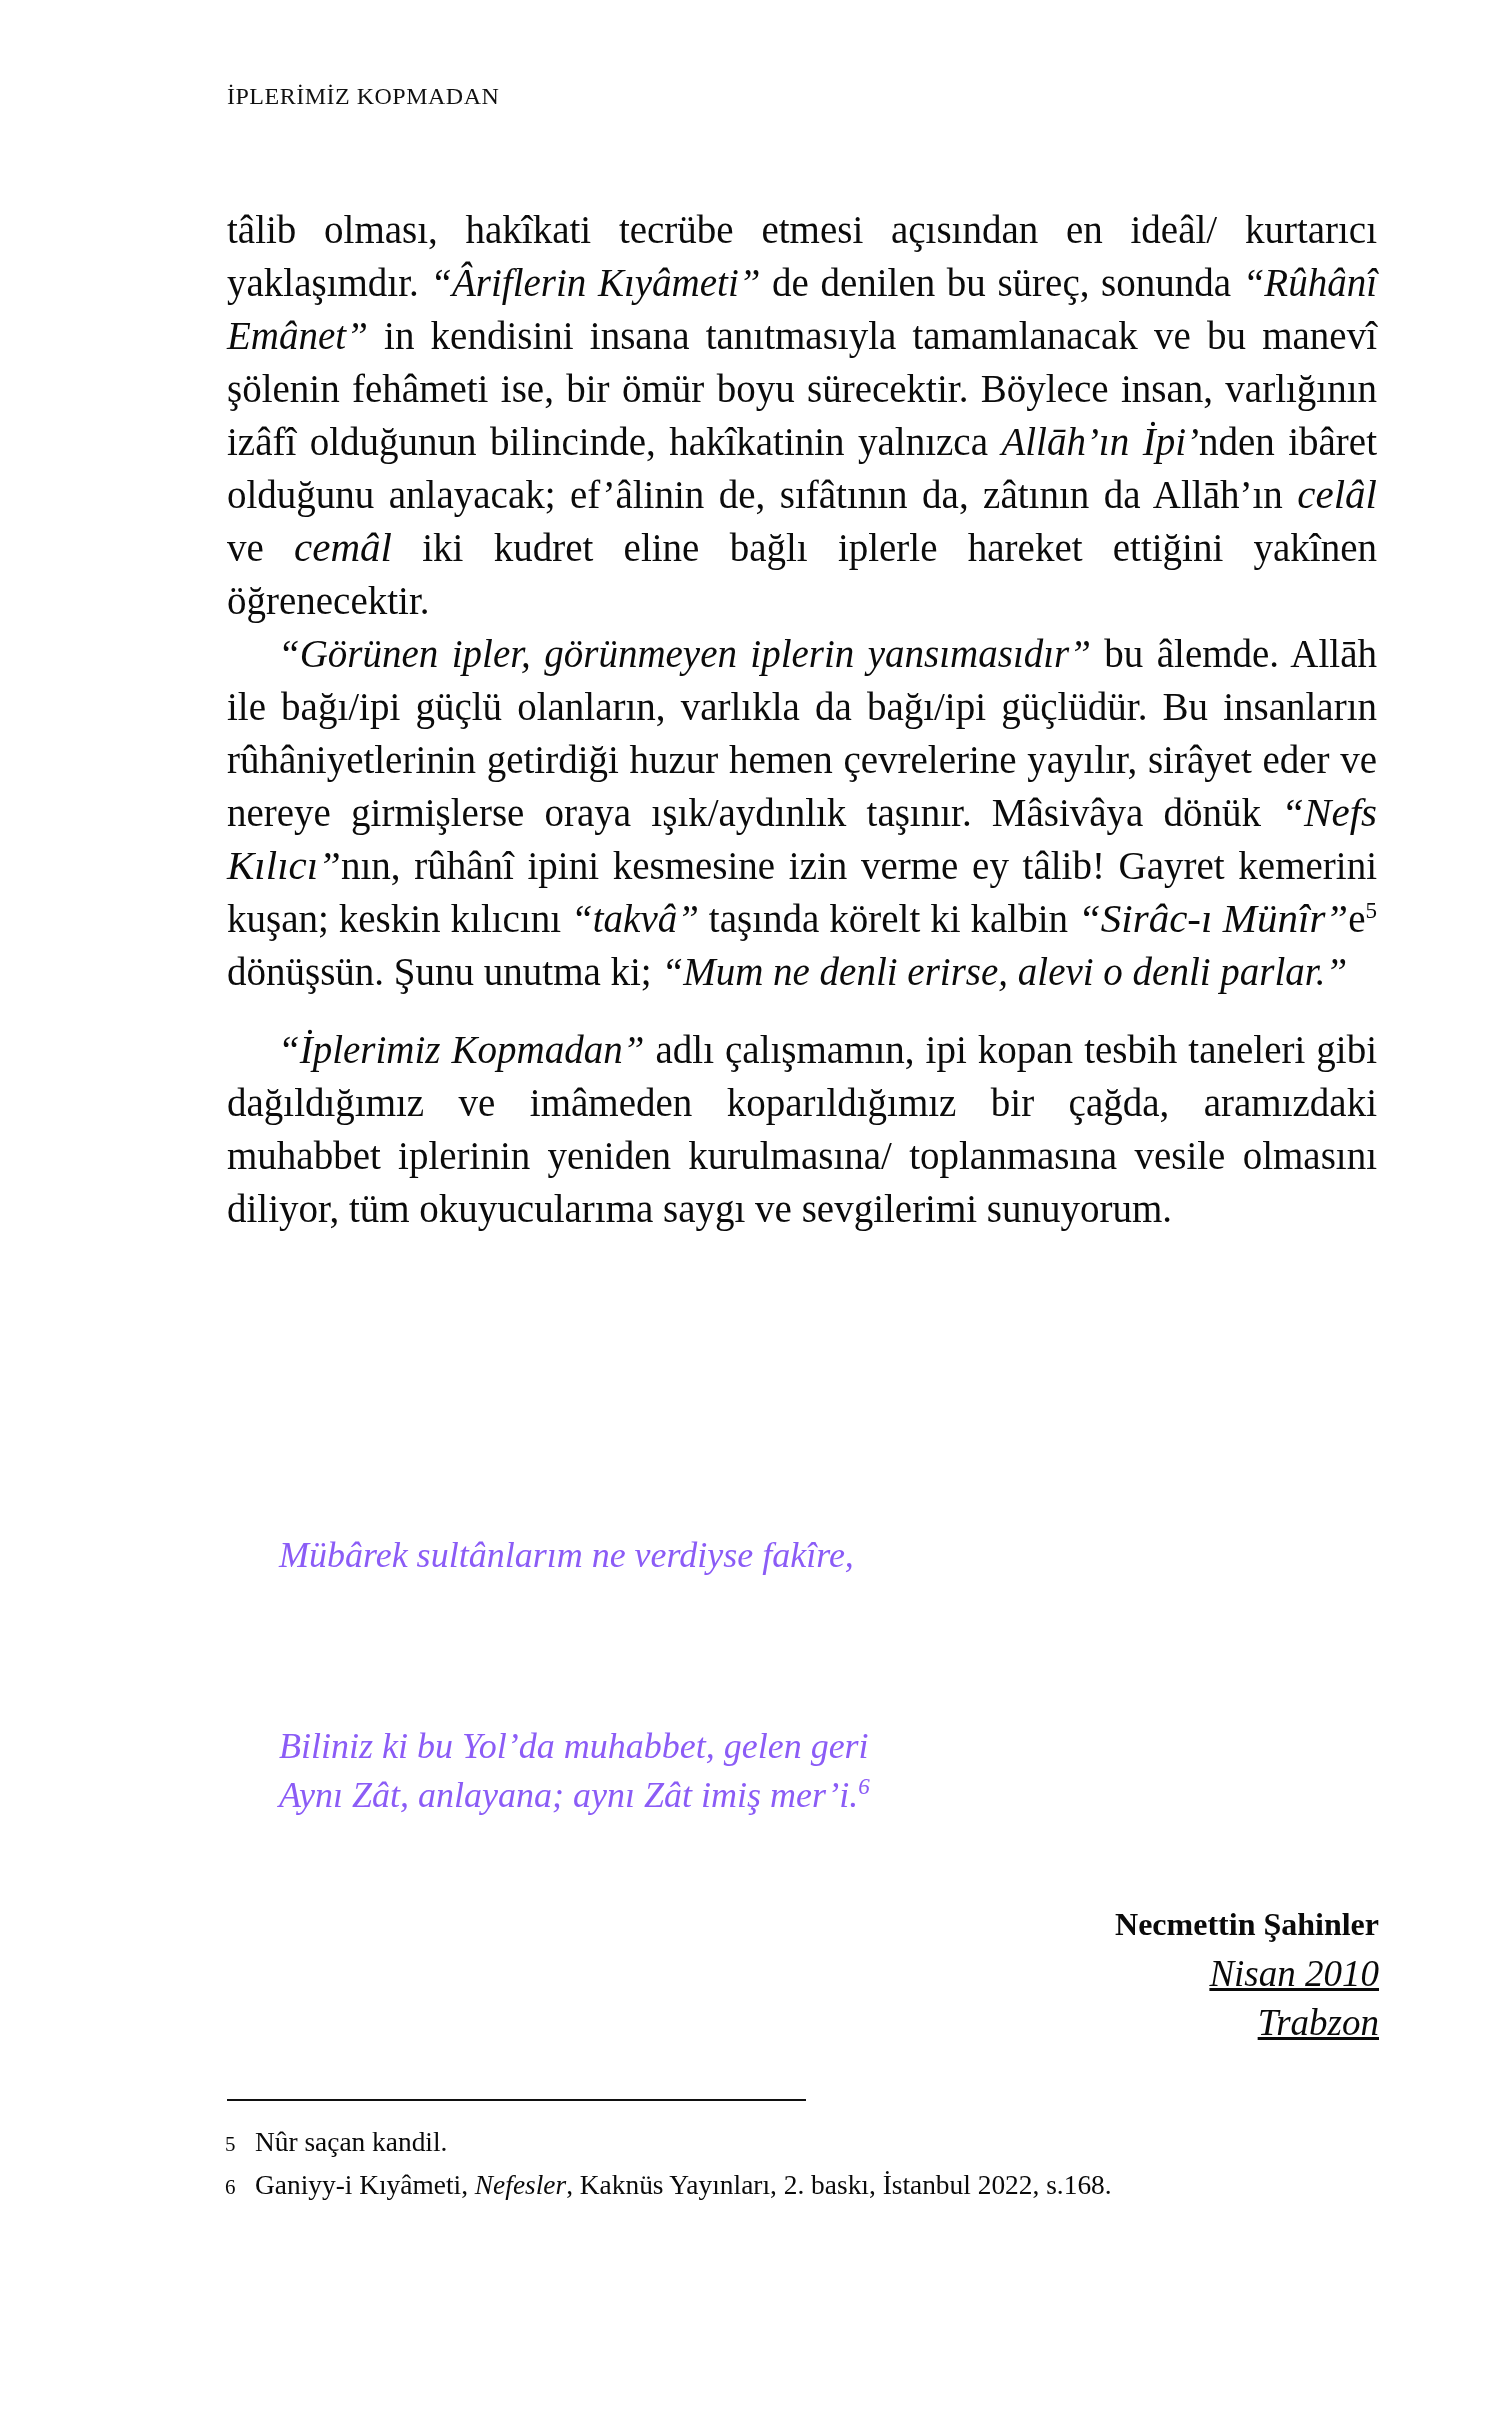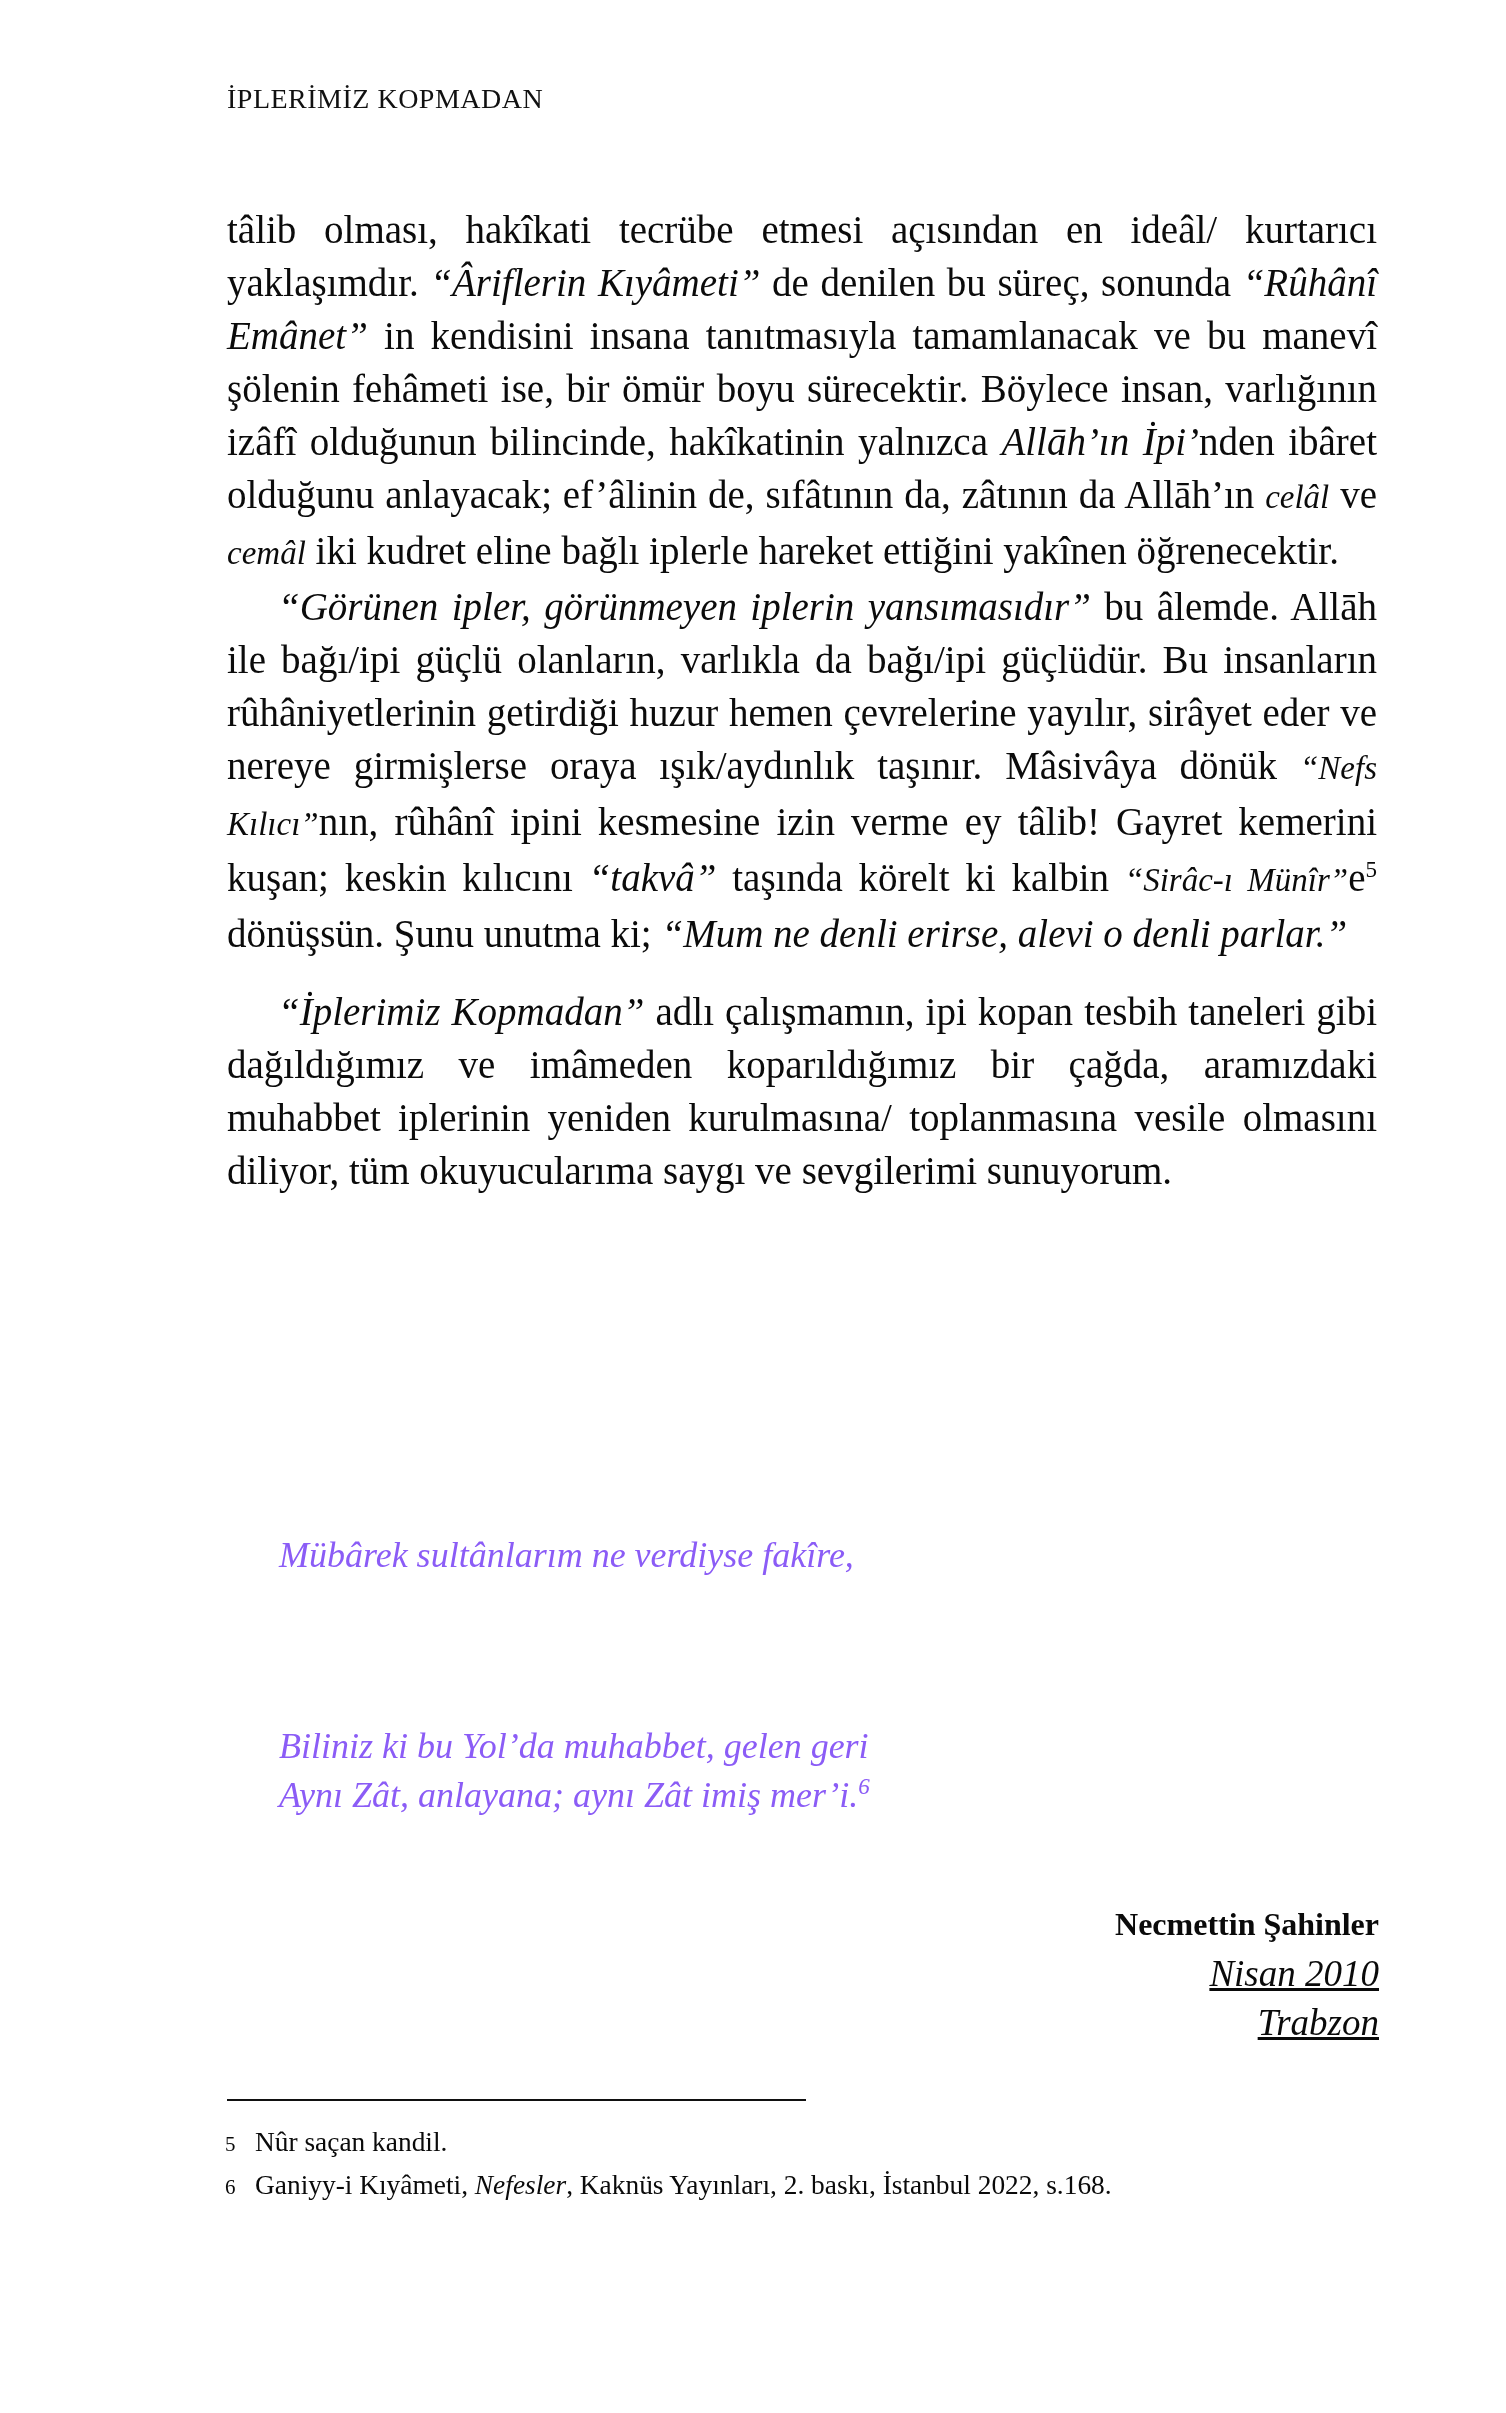--- a/index.html
+++ b/index.html
@@ -20,21 +20,21 @@
     left: 0; top: 0;
     width: 1507px;
     height: 2413px;
     background: #ffffff;
   }
   
   .running-head {
     position: absolute;
     left: 227px;
     top: 83px;
-    font-size: 28px;
+    font-size: 24px;
     letter-spacing: 0.5px;
     font-family: "Liberation Serif", "DejaVu Serif", serif;
     color: #111;
     white-space: nowrap;
   }
   
   .textblock {
     position: absolute;
     left: 227px;
     top: 203px;
@@ -45,21 +45,21 @@
     font-size: 39px;
     line-height: 53px;
     text-align: justify;
     text-justify: inter-word;
     color: #0b0b0b;
     hyphens: none;
   }
   p.indent { text-indent: 51px; }
   p.gap-before { margin-top: 24.6px; }
   .it { font-style: italic; margin-top: 25px; }
-  .sm { font-size: 33px; font-style: italic; }
+  .sm { font-size: 41px; font-style: italic; }
   sup.fn {
     font-size: 23px;
     vertical-align: super;
     line-height: 0;
   }
   
   .verse {
     position: absolute;
     left: 279px;
     font-style: italic;

